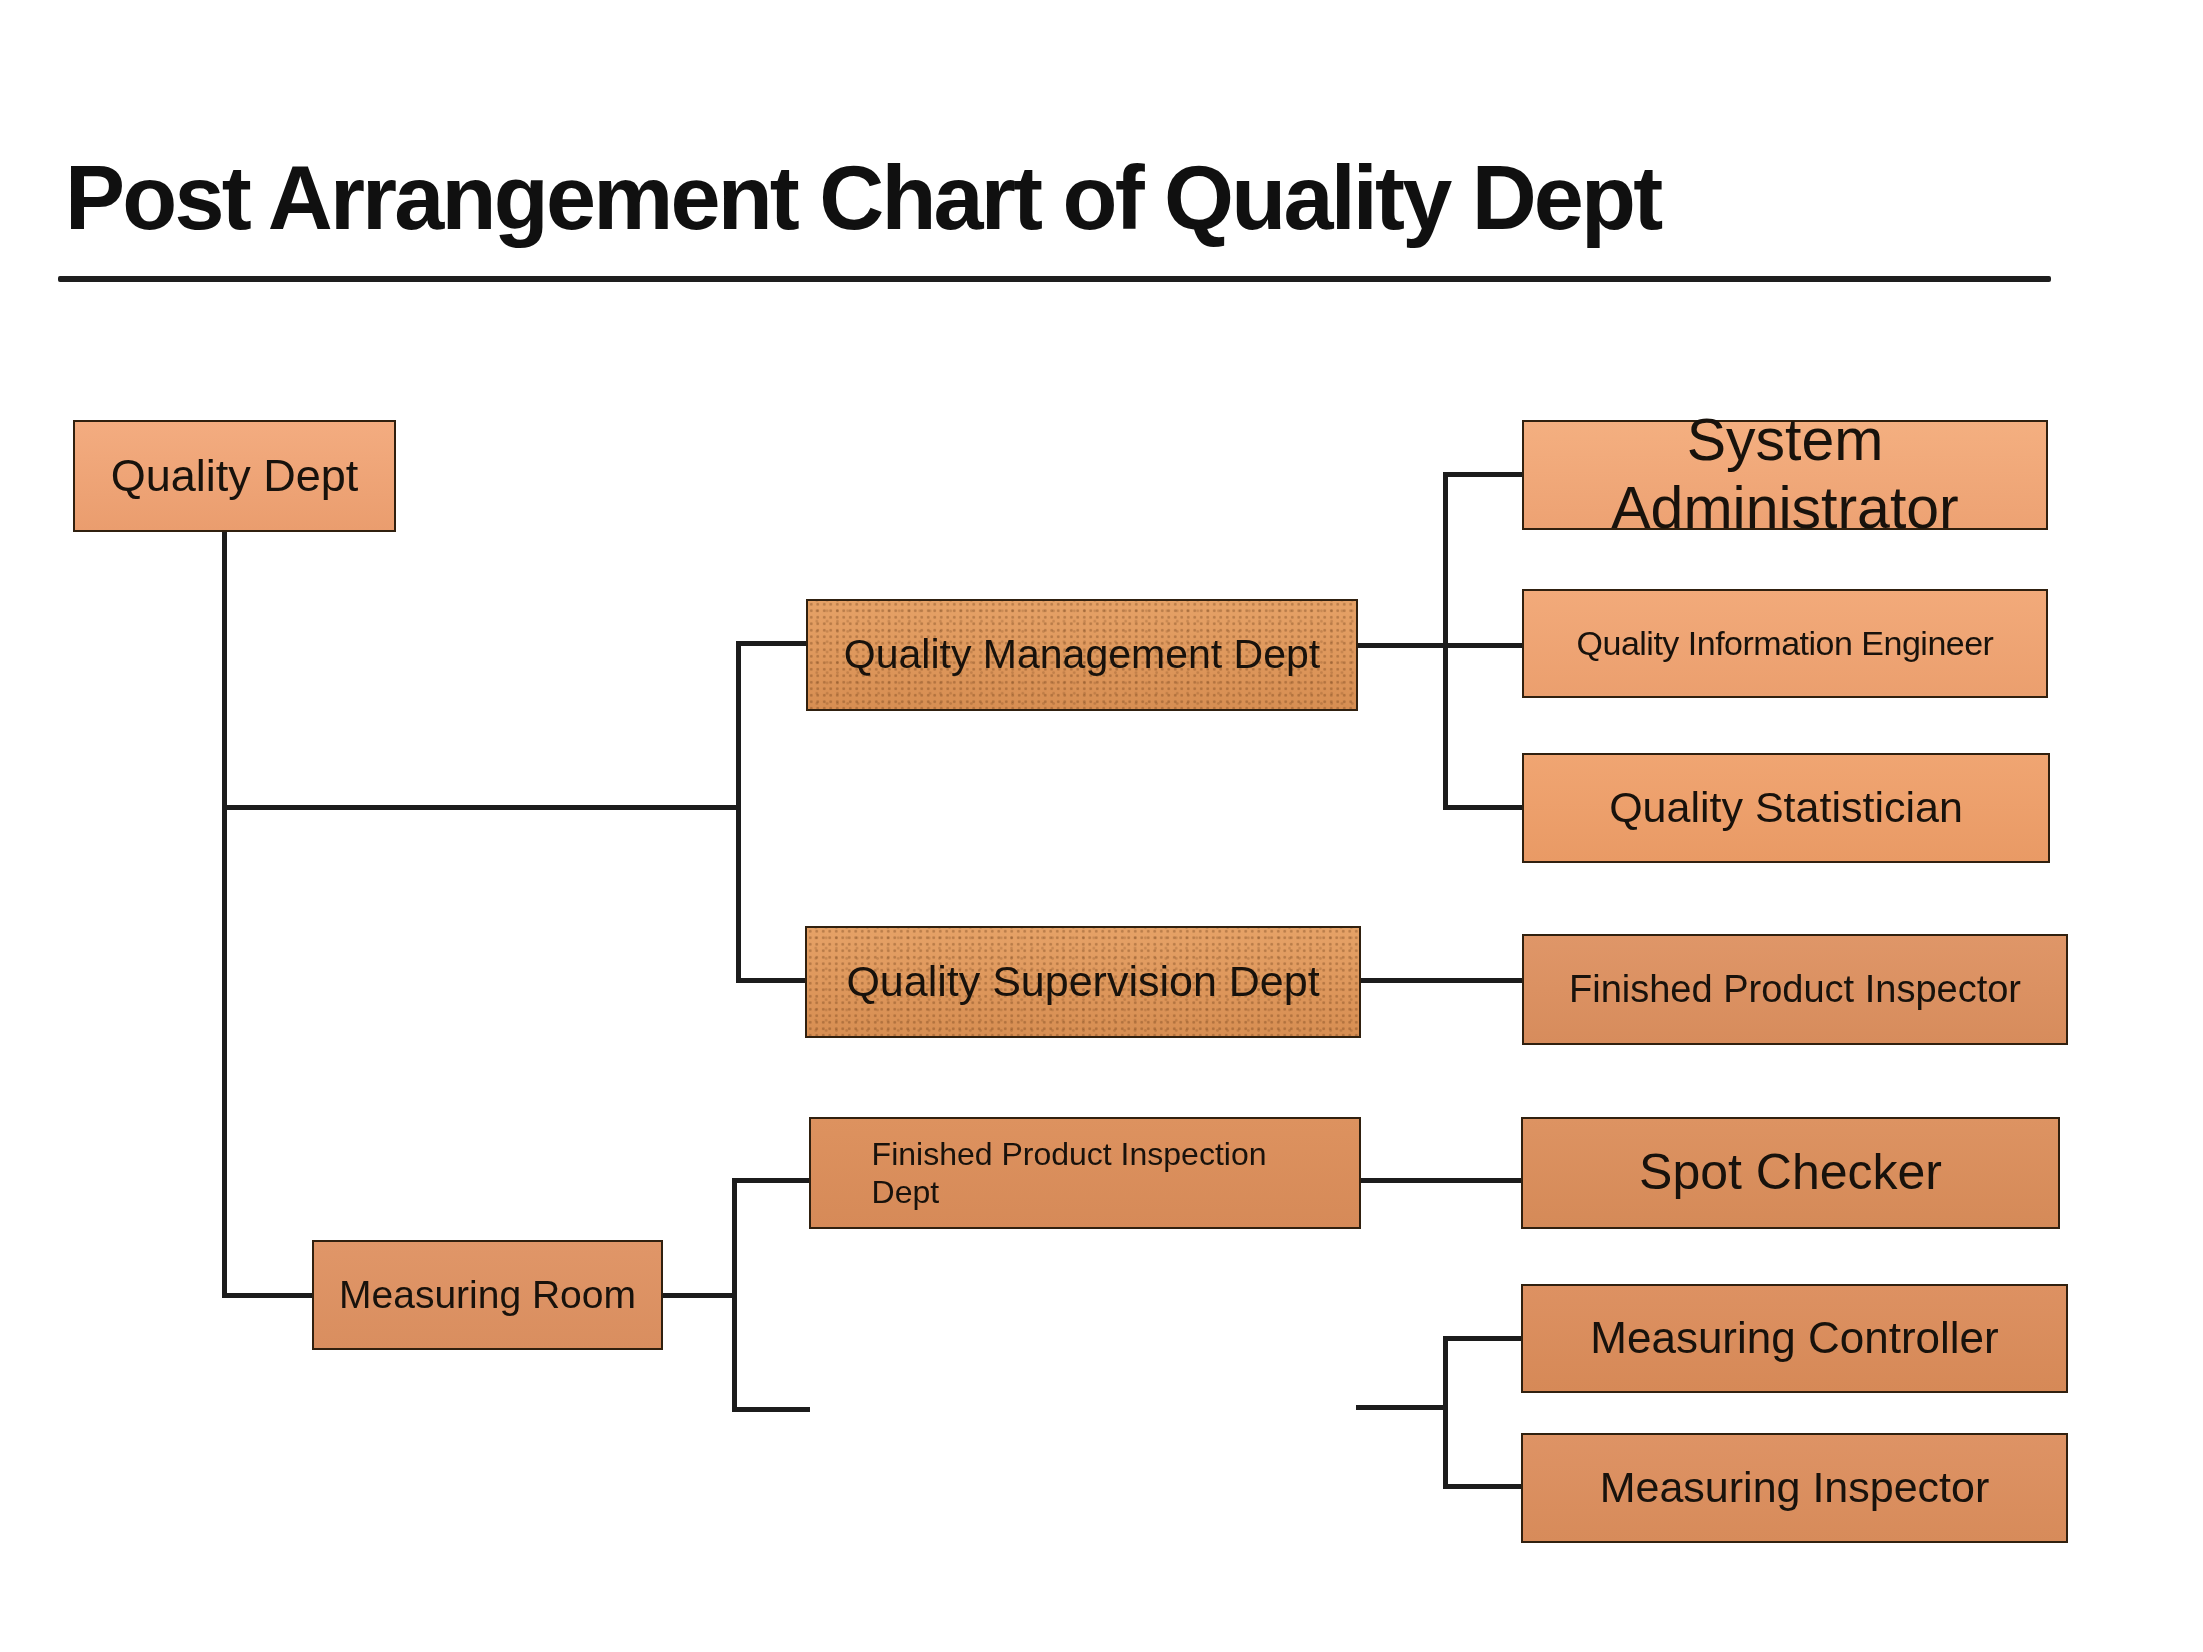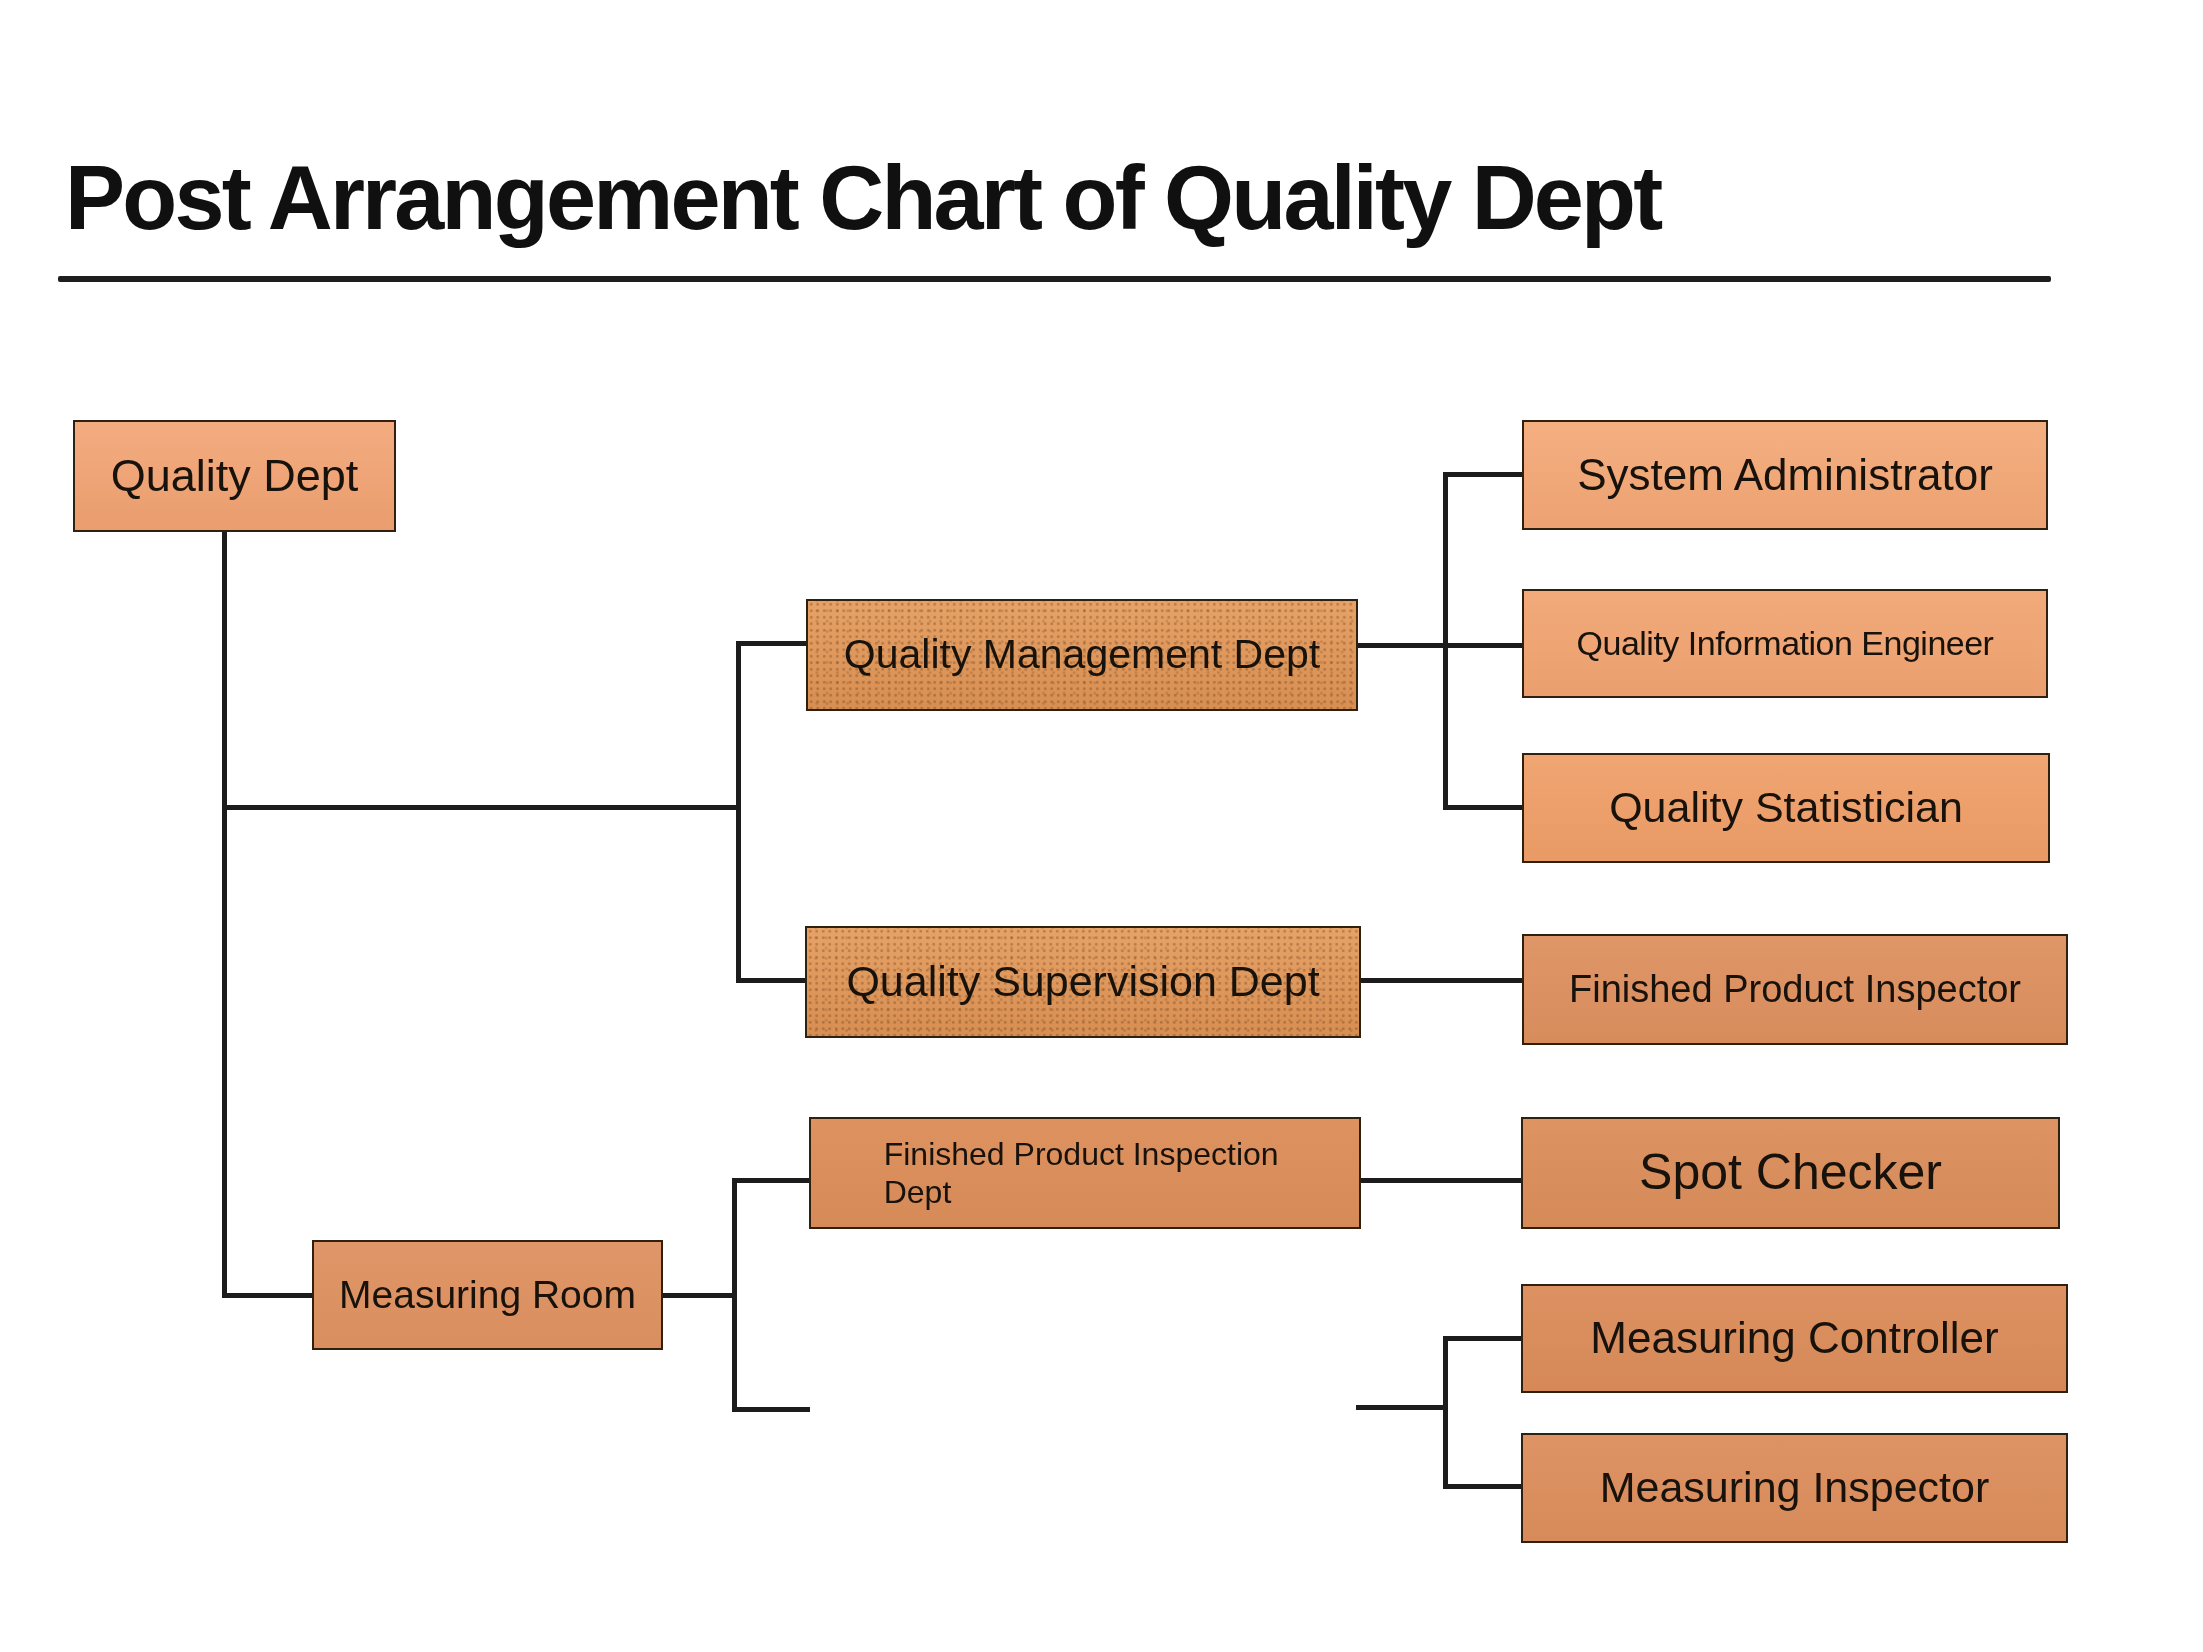--- a/index.html
+++ b/index.html
@@ -28,31 +28,31 @@
     background-image:
       radial-gradient(rgba(84,42,9,.30) 1px, transparent 1.8px),
       radial-gradient(rgba(84,42,9,.20) 0.9px, transparent 1.7px),
       linear-gradient(180deg,#e6a267,#d78e52);
     background-size:6.5px 6.5px,10.3px 10.3px,100% 100%;
     background-position:0 0,3.7px 4.7px,0 0;
   }
   .b-quality-dept{left:73px;top:420px;width:323px;height:112px;font-size:45px;
     background:linear-gradient(180deg,#f3ac80,#ea9d6e);}
   .b-qm{left:806px;top:587px;width:552px;height:112px;font-size:41px;margin-top:12px;}
-  .b-sysadmin{left:1522px;top:420px;width:526px;height:110px;font-size:44px;
+  .b-sysadmin{left:1522px;top:420px;width:526px;height:110px;font-size:59px;
     background:linear-gradient(180deg,#f4af80,#eda273);}
   .b-qie{left:1522px;top:589px;width:526px;height:109px;font-size:34px;letter-spacing:-0.5px;
     background:linear-gradient(180deg,#f2aa7a,#eb9f6e);}
   .b-qstat{left:1522px;top:753px;width:528px;height:110px;font-size:43px;
     background:linear-gradient(180deg,#f0a572,#e99a65);}
   .b-qs{left:805px;top:926px;width:556px;height:112px;font-size:43px;}
   .b-fpi{left:1522px;top:926px;width:546px;height:111px;font-size:38px;
     background:linear-gradient(180deg,#df9668,#d78c5c);margin-top:8px;}
   .b-fpid{left:809px;top:1117px;width:552px;height:112px;font-size:32px;
-    background:linear-gradient(180deg,#dd925f,#d68a58);justify-content:flex-end;padding-left:28px;}
+    background:linear-gradient(180deg,#dd925f,#d68a58);justify-content:center;padding-left:28px;}
   .b-fpid .nlabel{text-align:left;padding-left:20.5px;max-width:466px;line-height:1.2;}
   .b-spot{left:1521px;top:1117px;width:539px;height:112px;font-size:50px;
     background:linear-gradient(180deg,#dd9362,#d58a58);}
   .b-mroom{left:312px;top:1240px;width:351px;height:110px;font-size:39px;
     background:linear-gradient(180deg,#e09668,#d98e5f);}
   .b-mdept{left:808px;top:1354px;width:550px;height:107px;font-size:52px;
     background:linear-gradient(180deg,#dc8e5e,#d48455);}
   .b-mcontroller{left:1521px;top:1284px;width:547px;height:109px;font-size:44px;
     background:linear-gradient(180deg,#dd9162,#d68957);}
   .b-minspector{left:1521px;top:1433px;width:547px;height:110px;font-size:43px;

